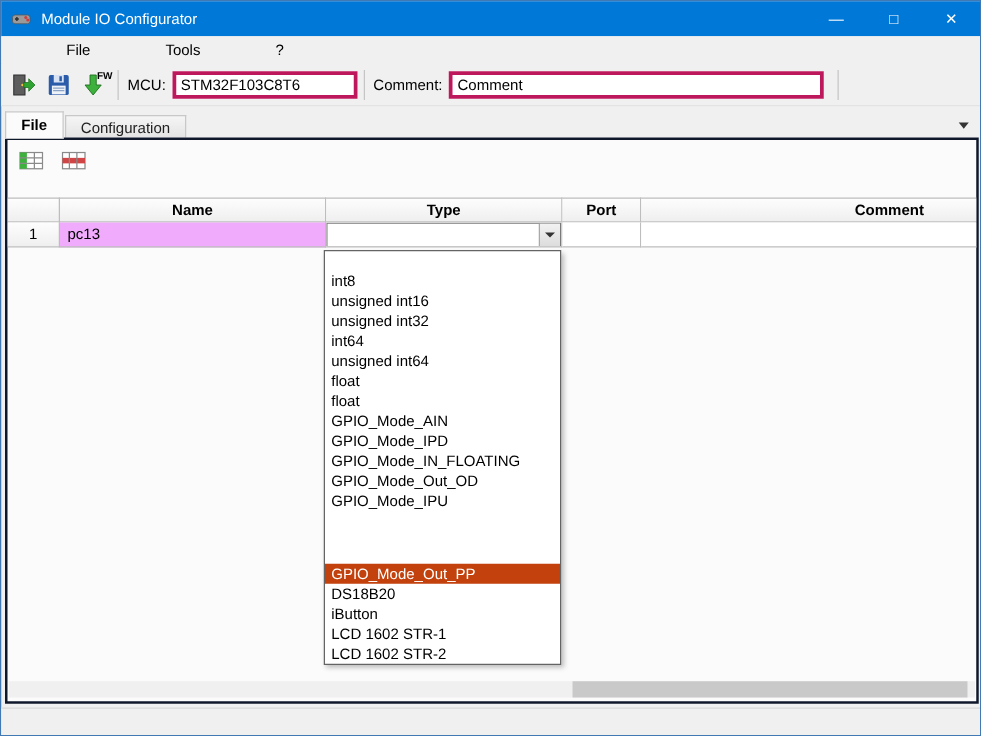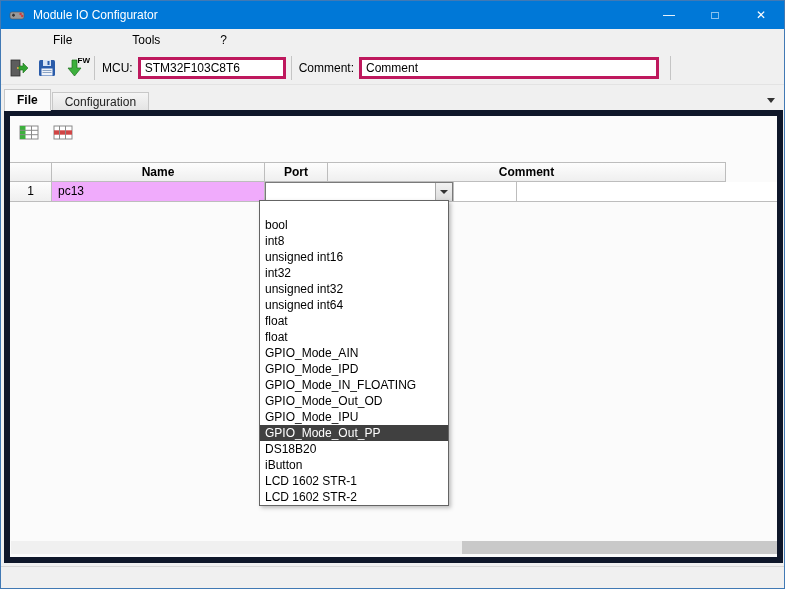--- a/index.html
+++ b/index.html
@@ -33,21 +33,21 @@
   .tb-input.comment { width:300px; margin-right:6px; }
 
   
   .tabstrip { position:absolute; left:3px; top:88px; right:3px; height:22px; display:flex; align-items:flex-end; }
   .tab { padding:0 12px; border:1px solid #c8c8c8; border-bottom:none; margin-right:1px; }
   .tab.active { height:22px; line-height:21px; background:#fbfbfb; font-weight:bold; position:relative; z-index:3; }
   .tab.inactive { height:19px; line-height:18px; background:linear-gradient(#f5f5f5,#e3e3e3); color:#222; }
   .tab-dd { position:absolute; right:6px; top:9px; width:0; height:0; border-left:4px solid transparent; border-right:4px solid transparent; border-top:5px solid #333; }
 
   
-  .panel { position:absolute; left:3px; top:109px; width:779px; height:453px; background:#fbfbfb; border:6px solid #0f172a; z-index:1; overflow:hidden; }
+  .panel { position:absolute; left:3px; top:109px; width:779px; height:453px; background:#fbfbfb; border:2px solid #0f172a; z-index:1; overflow:hidden; }
   .inner-toolbar { position:absolute; left:6px; top:6px; display:flex; gap:8px; }
   .inner-btn { width:26px; height:22px; display:flex; align-items:center; justify-content:center; }
 
   
   .grid { position:absolute; left:0; top:46px; width:910px; }
   .g-row { display:flex; height:20px; }
   .g-cell { border-right:1px solid #bdbdbd; border-bottom:1px solid #bdbdbd; height:20px; line-height:19px; overflow:hidden; white-space:nowrap; }
   .g-head { background:linear-gradient(#fdfdfd,#efefef); border-top:1px solid #bdbdbd; font-weight:bold; text-align:center; }
   .g-num  { width:42px; background:linear-gradient(#fdfdfd,#efefef); text-align:center; }
   .g-name { width:213px; padding-left:6px; background:#f0abfc; }
@@ -57,21 +57,21 @@
   .g-head.g-name, .g-head.g-type, .g-head.g-port, .g-head.g-comment { padding-left:0; text-align:center; background:linear-gradient(#fdfdfd,#efefef); }
 
   
   .combo { width:100%; height:20px; border:1px solid #7a7a7a; background:#fff; position:relative; }
   .combo-arrow-btn { position:absolute; right:0; top:0; width:17px; height:18px; background:linear-gradient(#f2f2f2,#dcdcdc); border-left:1px solid #a9a9a9; display:flex; align-items:center; justify-content:center; }
   .combo-arrow { width:0; height:0; border-left:4px solid transparent; border-right:4px solid transparent; border-top:4px solid #333; }
 
   
   .popup { position:absolute; left:258px; top:199px; width:190px; background:#fff; border:1px solid #646464; z-index:20; box-shadow:2px 2px 4px rgba(0,0,0,0.25); }
   .dd-item { height:16px; line-height:16px; padding-left:5px; white-space:nowrap; overflow:hidden; font-size:12px; }
-  .dd-item.selected { background:#404040; color:#fff; }
+  .dd-item.selected { background:#c2410c; color:#fff;margin-top:42px; }
 
   
   .hscroll { position:absolute; left:1px; right:1px; bottom:3px; height:13px; background:#f0f0f0; }
   .hthumb { position:absolute; top:0; bottom:0; left:451px; width:316px; background:#c9c9c9; }
 
   
   .statusbar { position:absolute; left:0; right:0; bottom:0; height:22px; background:#f0f0f0; border-top:1px solid #d7d7d7; }
 </style>
 </head>
 <body>
@@ -158,20 +158,21 @@
           <line x1="6.5" y1="1" x2="6.5" y2="14" stroke="#8a8a8a"></line>
           <line x1="12.5" y1="1" x2="12.5" y2="14" stroke="#8a8a8a"></line>
         </svg>
       </div>
     </div>
 
     <div class="grid">
       <div class="g-row">
         <div class="g-cell g-head g-num"></div>
         <div class="g-cell g-head g-name">Name</div>
+        <div class="g-cell g-head g-type">Type</div>
         <div class="g-cell g-head g-port">Port</div>
         <div class="g-cell g-head g-comment">Comment</div>
       </div>
       <div class="g-row">
         <div class="g-cell g-num">1</div>
         <div class="g-cell g-name">pc13</div>
         <div class="g-cell g-type">
           <div class="combo">
             <span></span>
             <div class="combo-arrow-btn">
@@ -185,25 +186,24 @@
     </div>
 
     <div class="hscroll">
       <div class="hthumb"></div>
     </div>
   </div>
 
   <div class="popup">
 
   <div class="dd-item"></div>
-      <div class="dd-item">bool</div>
       <div class="dd-item">int8</div>
       <div class="dd-item">unsigned int16</div>
-      <div class="dd-item">int32</div>
       <div class="dd-item">unsigned int32</div>
+      <div class="dd-item">int64</div>
       <div class="dd-item">unsigned int64</div>
       <div class="dd-item">float</div>
       <div class="dd-item">float</div>
       <div class="dd-item">GPIO_Mode_AIN</div>
       <div class="dd-item">GPIO_Mode_IPD</div>
       <div class="dd-item">GPIO_Mode_IN_FLOATING</div>
       <div class="dd-item">GPIO_Mode_Out_OD</div>
       <div class="dd-item">GPIO_Mode_IPU</div>
       <div class="dd-item selected">GPIO_Mode_Out_PP</div>
       <div class="dd-item">DS18B20</div>

